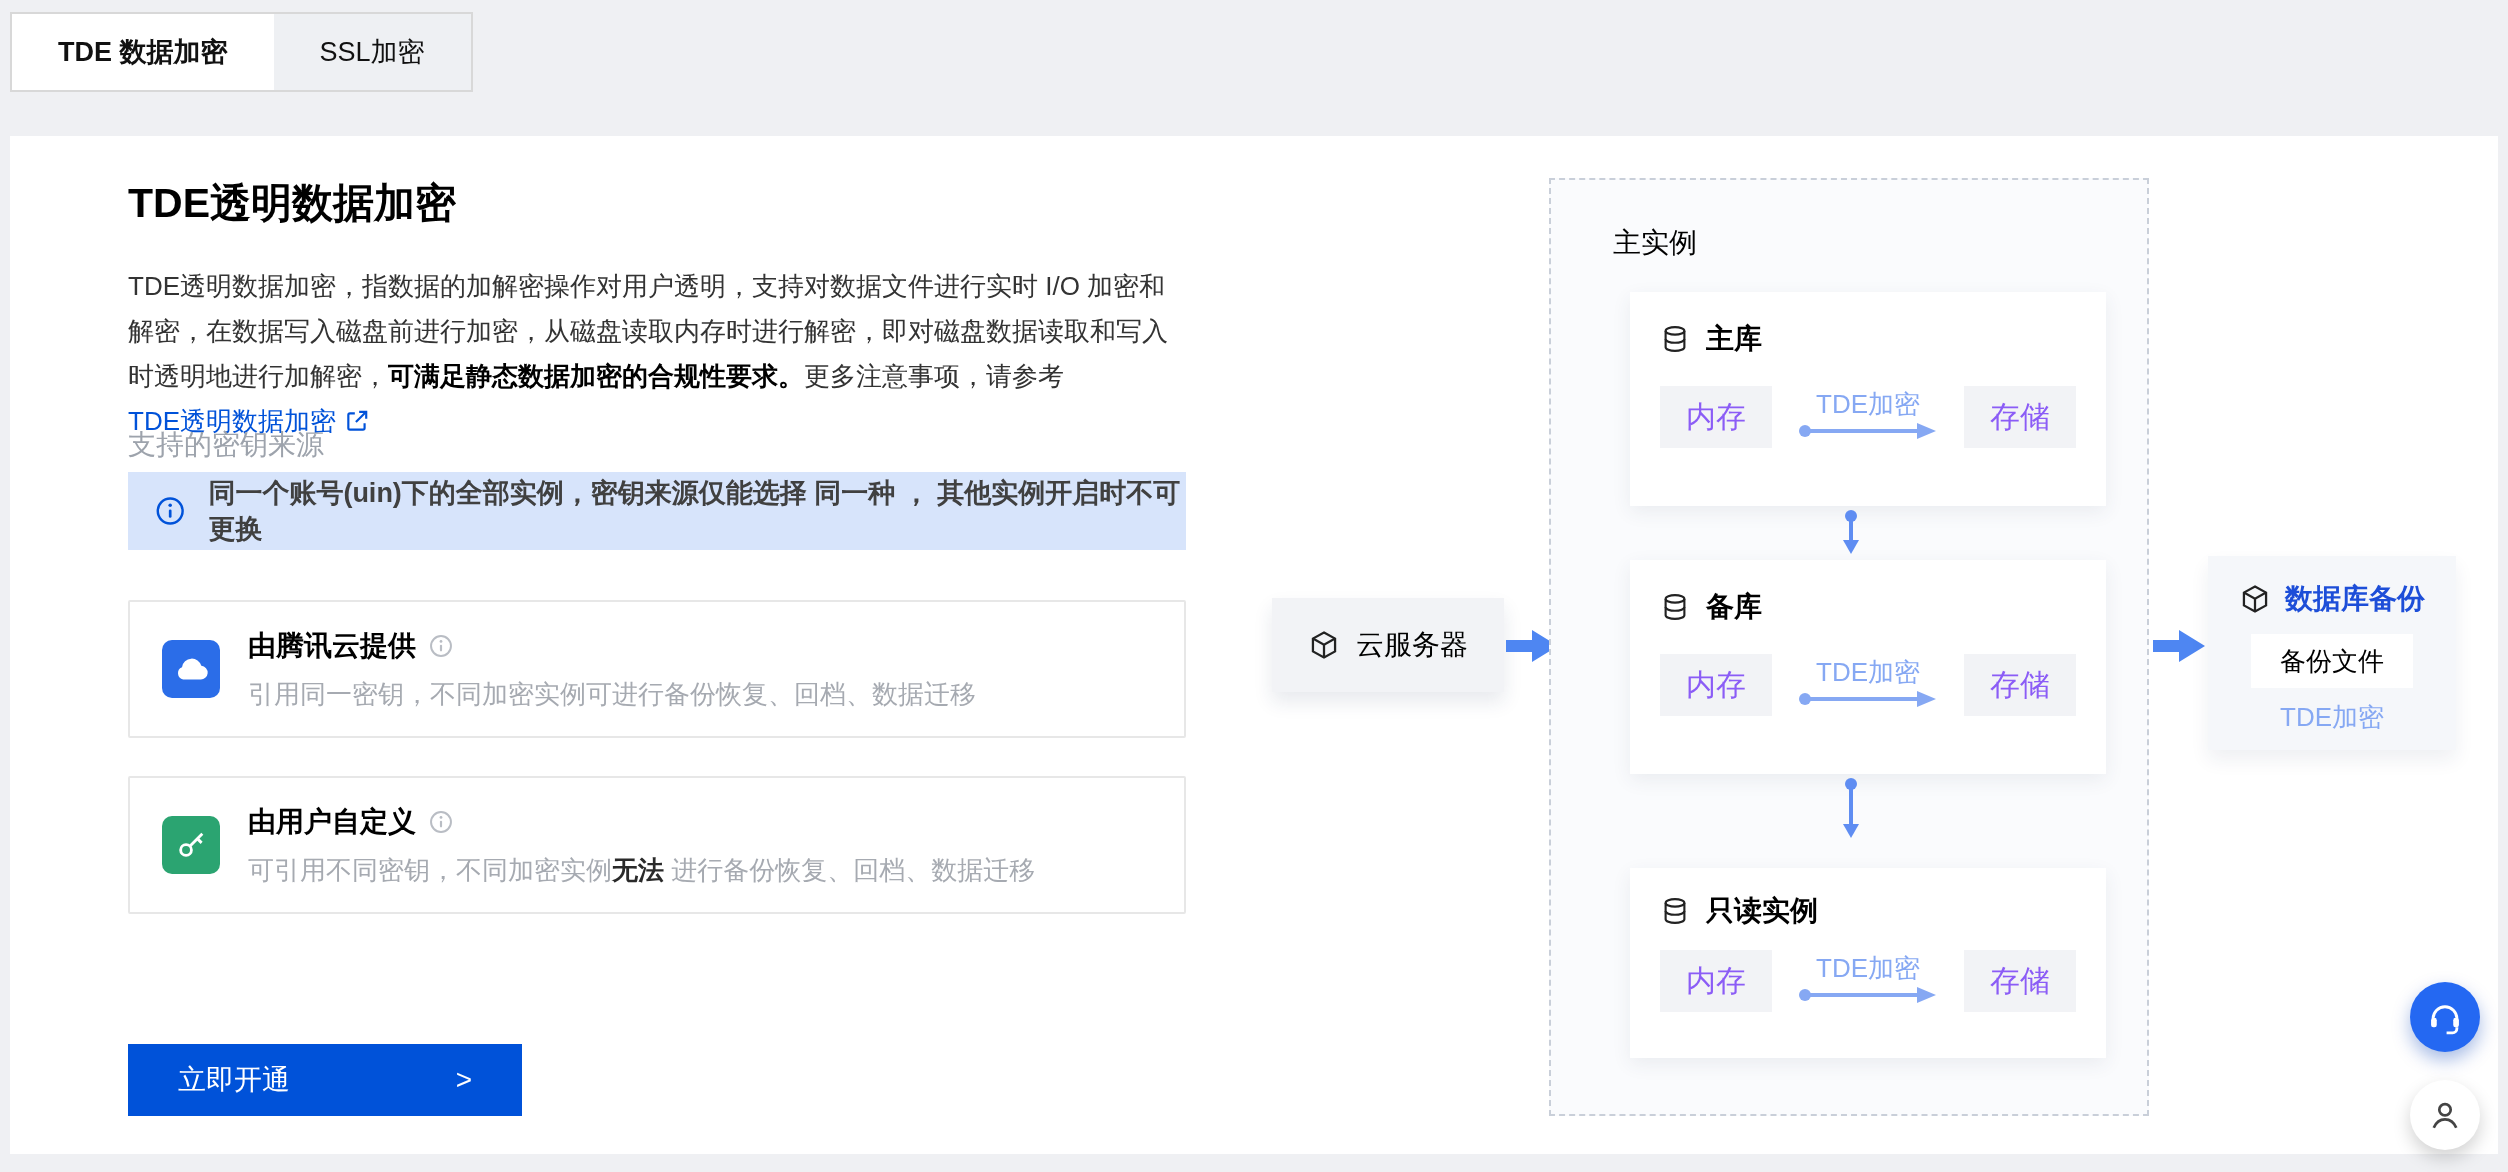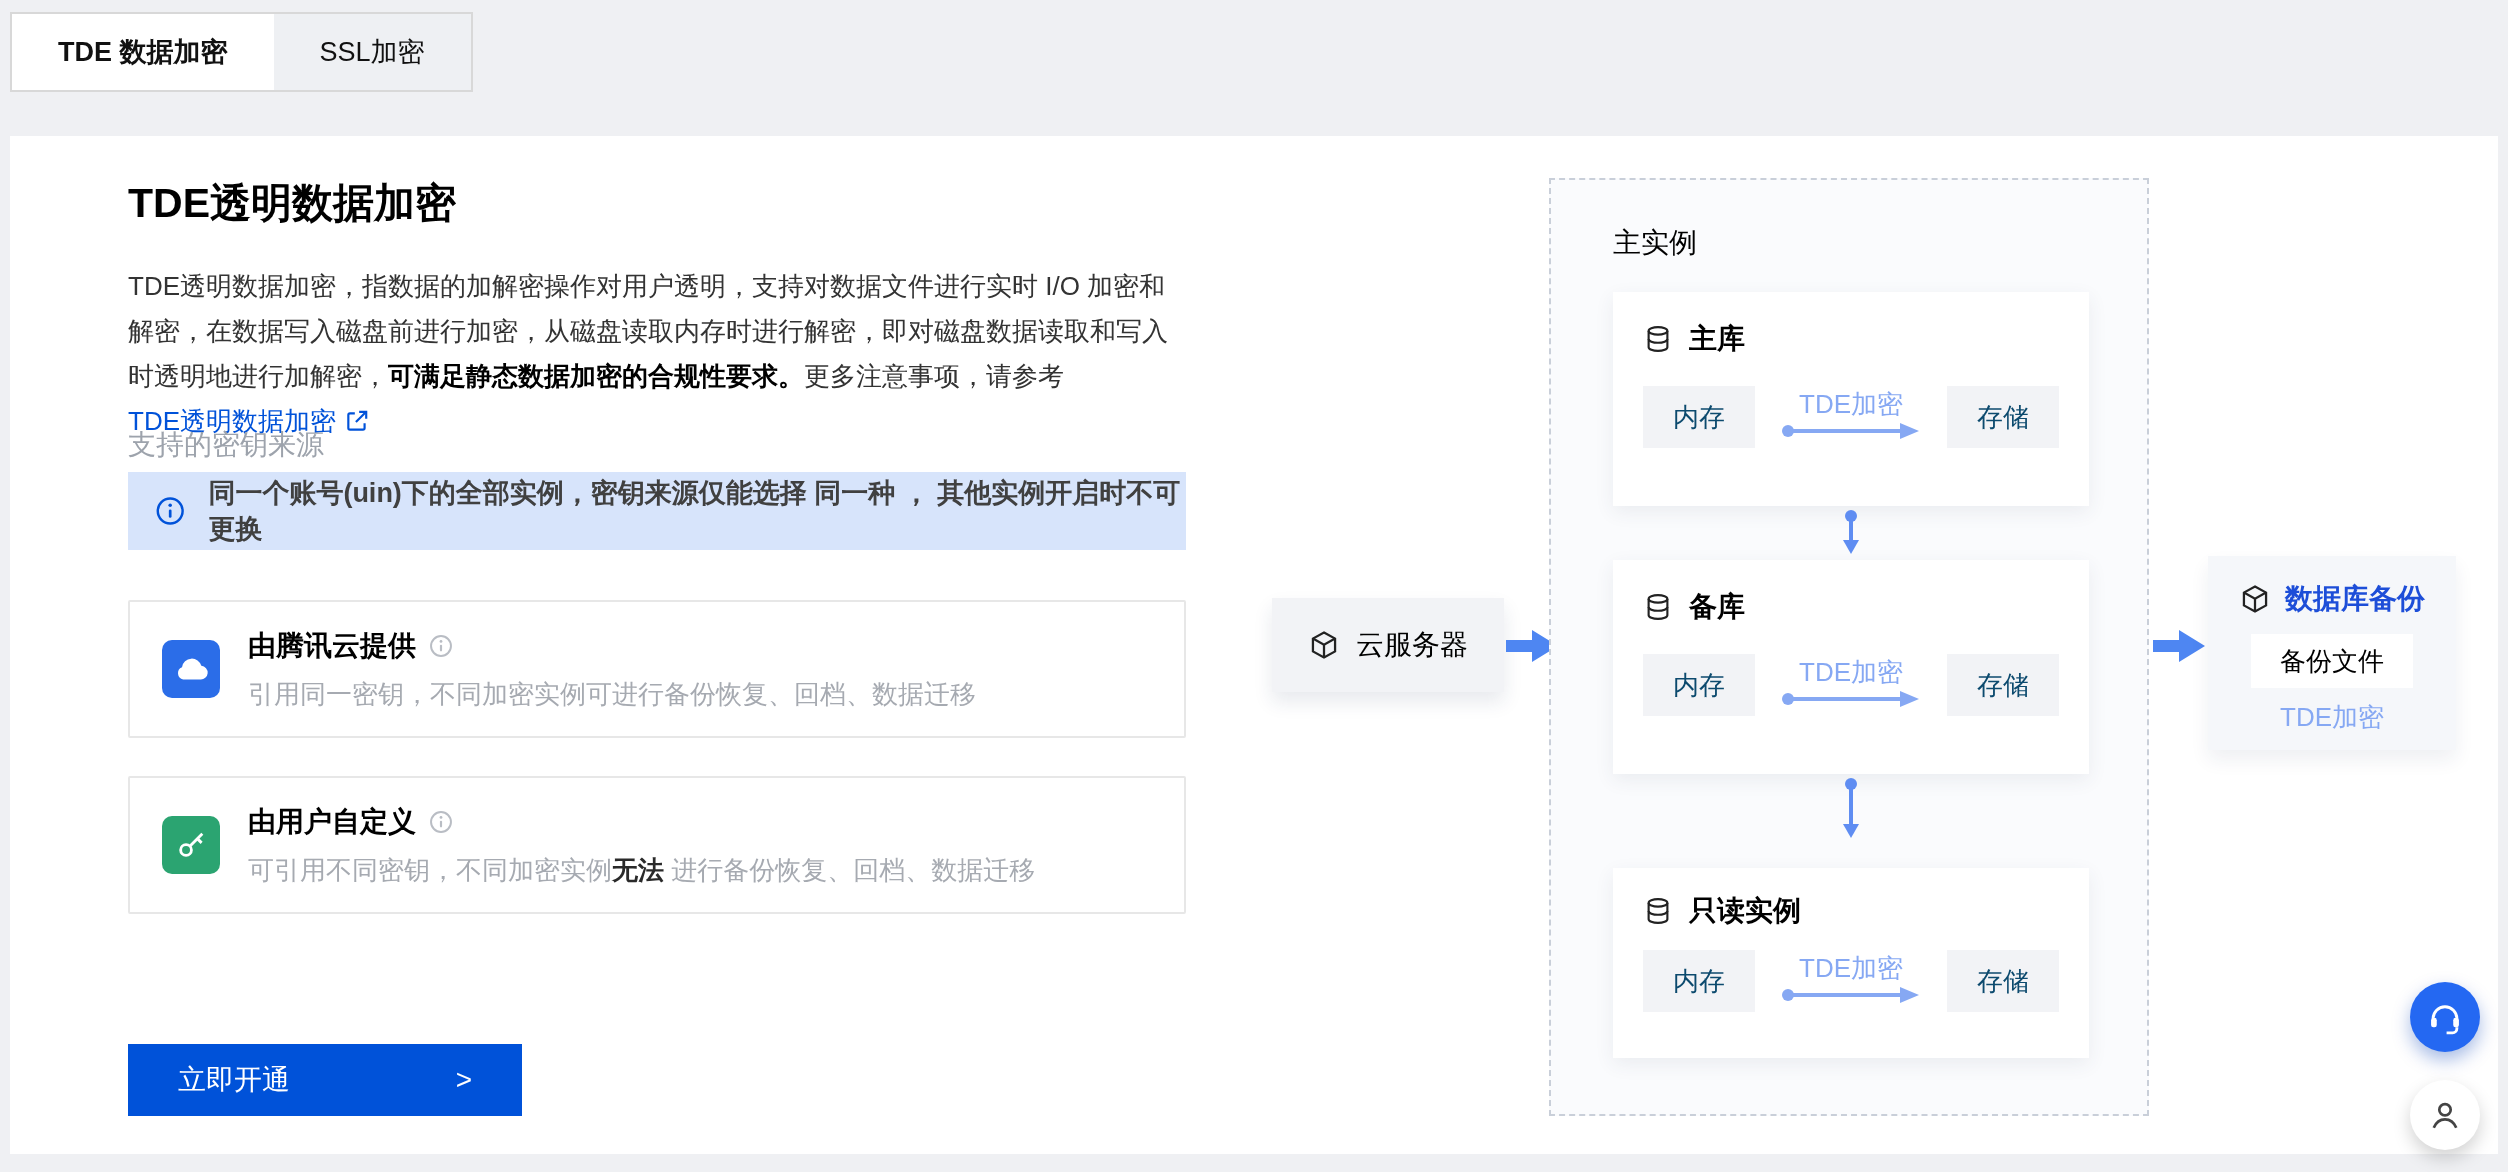--- a/index.html
+++ b/index.html
@@ -49,30 +49,30 @@
                 box-shadow:0 10px 18px rgba(31,46,86,.10);display:flex;align-items:center;justify-content:center;
                 gap:16px;font-size:28px;color:#000;}
   .big-arrow{position:absolute;}
   .big-arrow.a1{left:1496px;top:490px;}
   .big-arrow.a2{left:2143px;top:490px;}
 
   .dashed-box{position:absolute;left:1539px;top:42px;width:600px;height:938px;box-sizing:border-box;
               border:2px dashed #c9cfd9;background:#fafbfd;}
   .primary-label{position:absolute;left:62px;top:44px;font-size:28px;color:#000;}
 
-  .node-card{position:absolute;left:62px;width:476px;background:#fff;box-sizing:border-box;
+  .node-card{position:absolute;left:79px;width:476px;background:#fff;box-sizing:border-box;
              box-shadow:0 6px 18px rgba(55,65,90,.08);padding:28px 30px;}
   .node-card.n1{top:112px;height:214px;}
   .node-card.n2{top:380px;height:214px;}
   .node-card.n3{top:688px;height:190px;padding-top:24px;}
   .node-head{display:flex;align-items:center;gap:16px;font-size:28px;font-weight:700;color:#000;}
   .node-flow{display:flex;align-items:center;justify-content:space-between;margin-top:28px;}
   .node-card.n3 .node-flow{margin-top:20px;}
   .cell{width:112px;height:62px;background:#f2f3f6;display:flex;align-items:center;justify-content:center;
-        font-size:26px;color:#0c4a6e;flex:none;}
+        font-size:30px;color:#8b5cf6;flex:none;}
   .tde-arrow{display:flex;flex-direction:column;align-items:center;margin:0 4px;position:relative;top:-2px;}
   .tde-label{font-size:26px;color:#86a8f3;line-height:1;margin-bottom:5px;}
 
   .varrow{position:absolute;left:289px;}
   .varrow.v1{top:330px;}
   .varrow.v2{top:598px;}
 
   .backup{position:absolute;left:2198px;top:420px;width:248px;height:194px;background:#f5f7fa;box-sizing:border-box;
           box-shadow:0 10px 18px rgba(31,46,86,.07);display:flex;flex-direction:column;align-items:center;padding-top:24px;}
   .backup-head{display:flex;align-items:center;gap:14px;font-size:28px;font-weight:700;color:#1d4ed8;}

